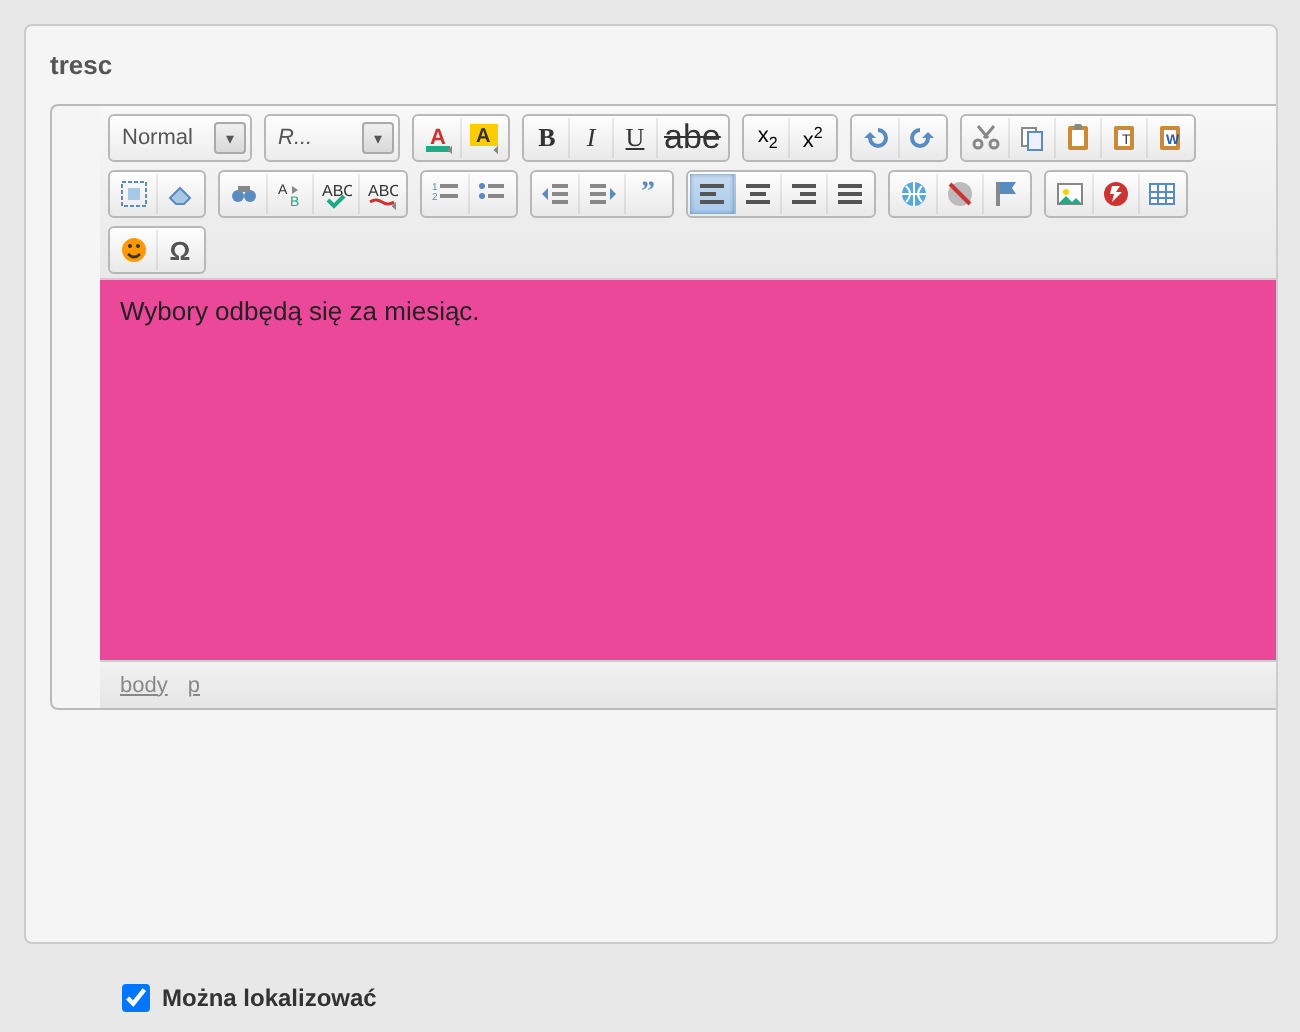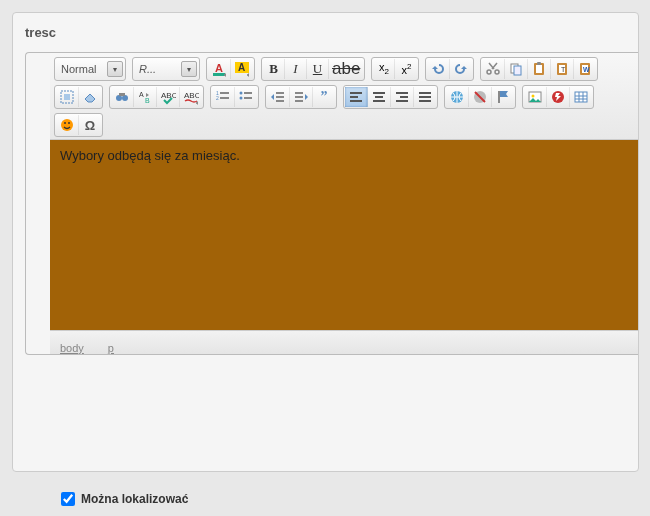--- a/index.html
+++ b/index.html
@@ -105,37 +105,37 @@
     border-radius: 3px;
     background: linear-gradient(#fefefe,#ececec);
     height: 24px;
     padding: 0 8px;
     cursor: pointer;
     color: #333;
     font-size: 11px;
   }
   .editor-content {
     flex: 1;
-    background: #a16207;
+    background: #ec4899;
     padding: 8px 10px;
     color: #222;
     font-size: 13px;
     font-family: Arial, sans-serif;
     overflow: auto;
   }
   .status-bar {
     background: linear-gradient(#f2f2f2,#e5e5e5);
     border-top: 1px solid #ccc;
     height: 24px;
     display: flex;
-    align-items: flex-end;
+    align-items: center;
     padding: 0 10px;
     color: #888;
     font-size: 11px;
-    gap: 24px;
+    gap: 10px;
     text-decoration: underline;
   }
   .status-bar span { cursor: pointer; }
   .checkbox-row {
     display: flex;
     align-items: center;
     gap: 6px;
     margin: 20px 0 0 18px;
     font-size: 12px;
     font-weight: bold;

